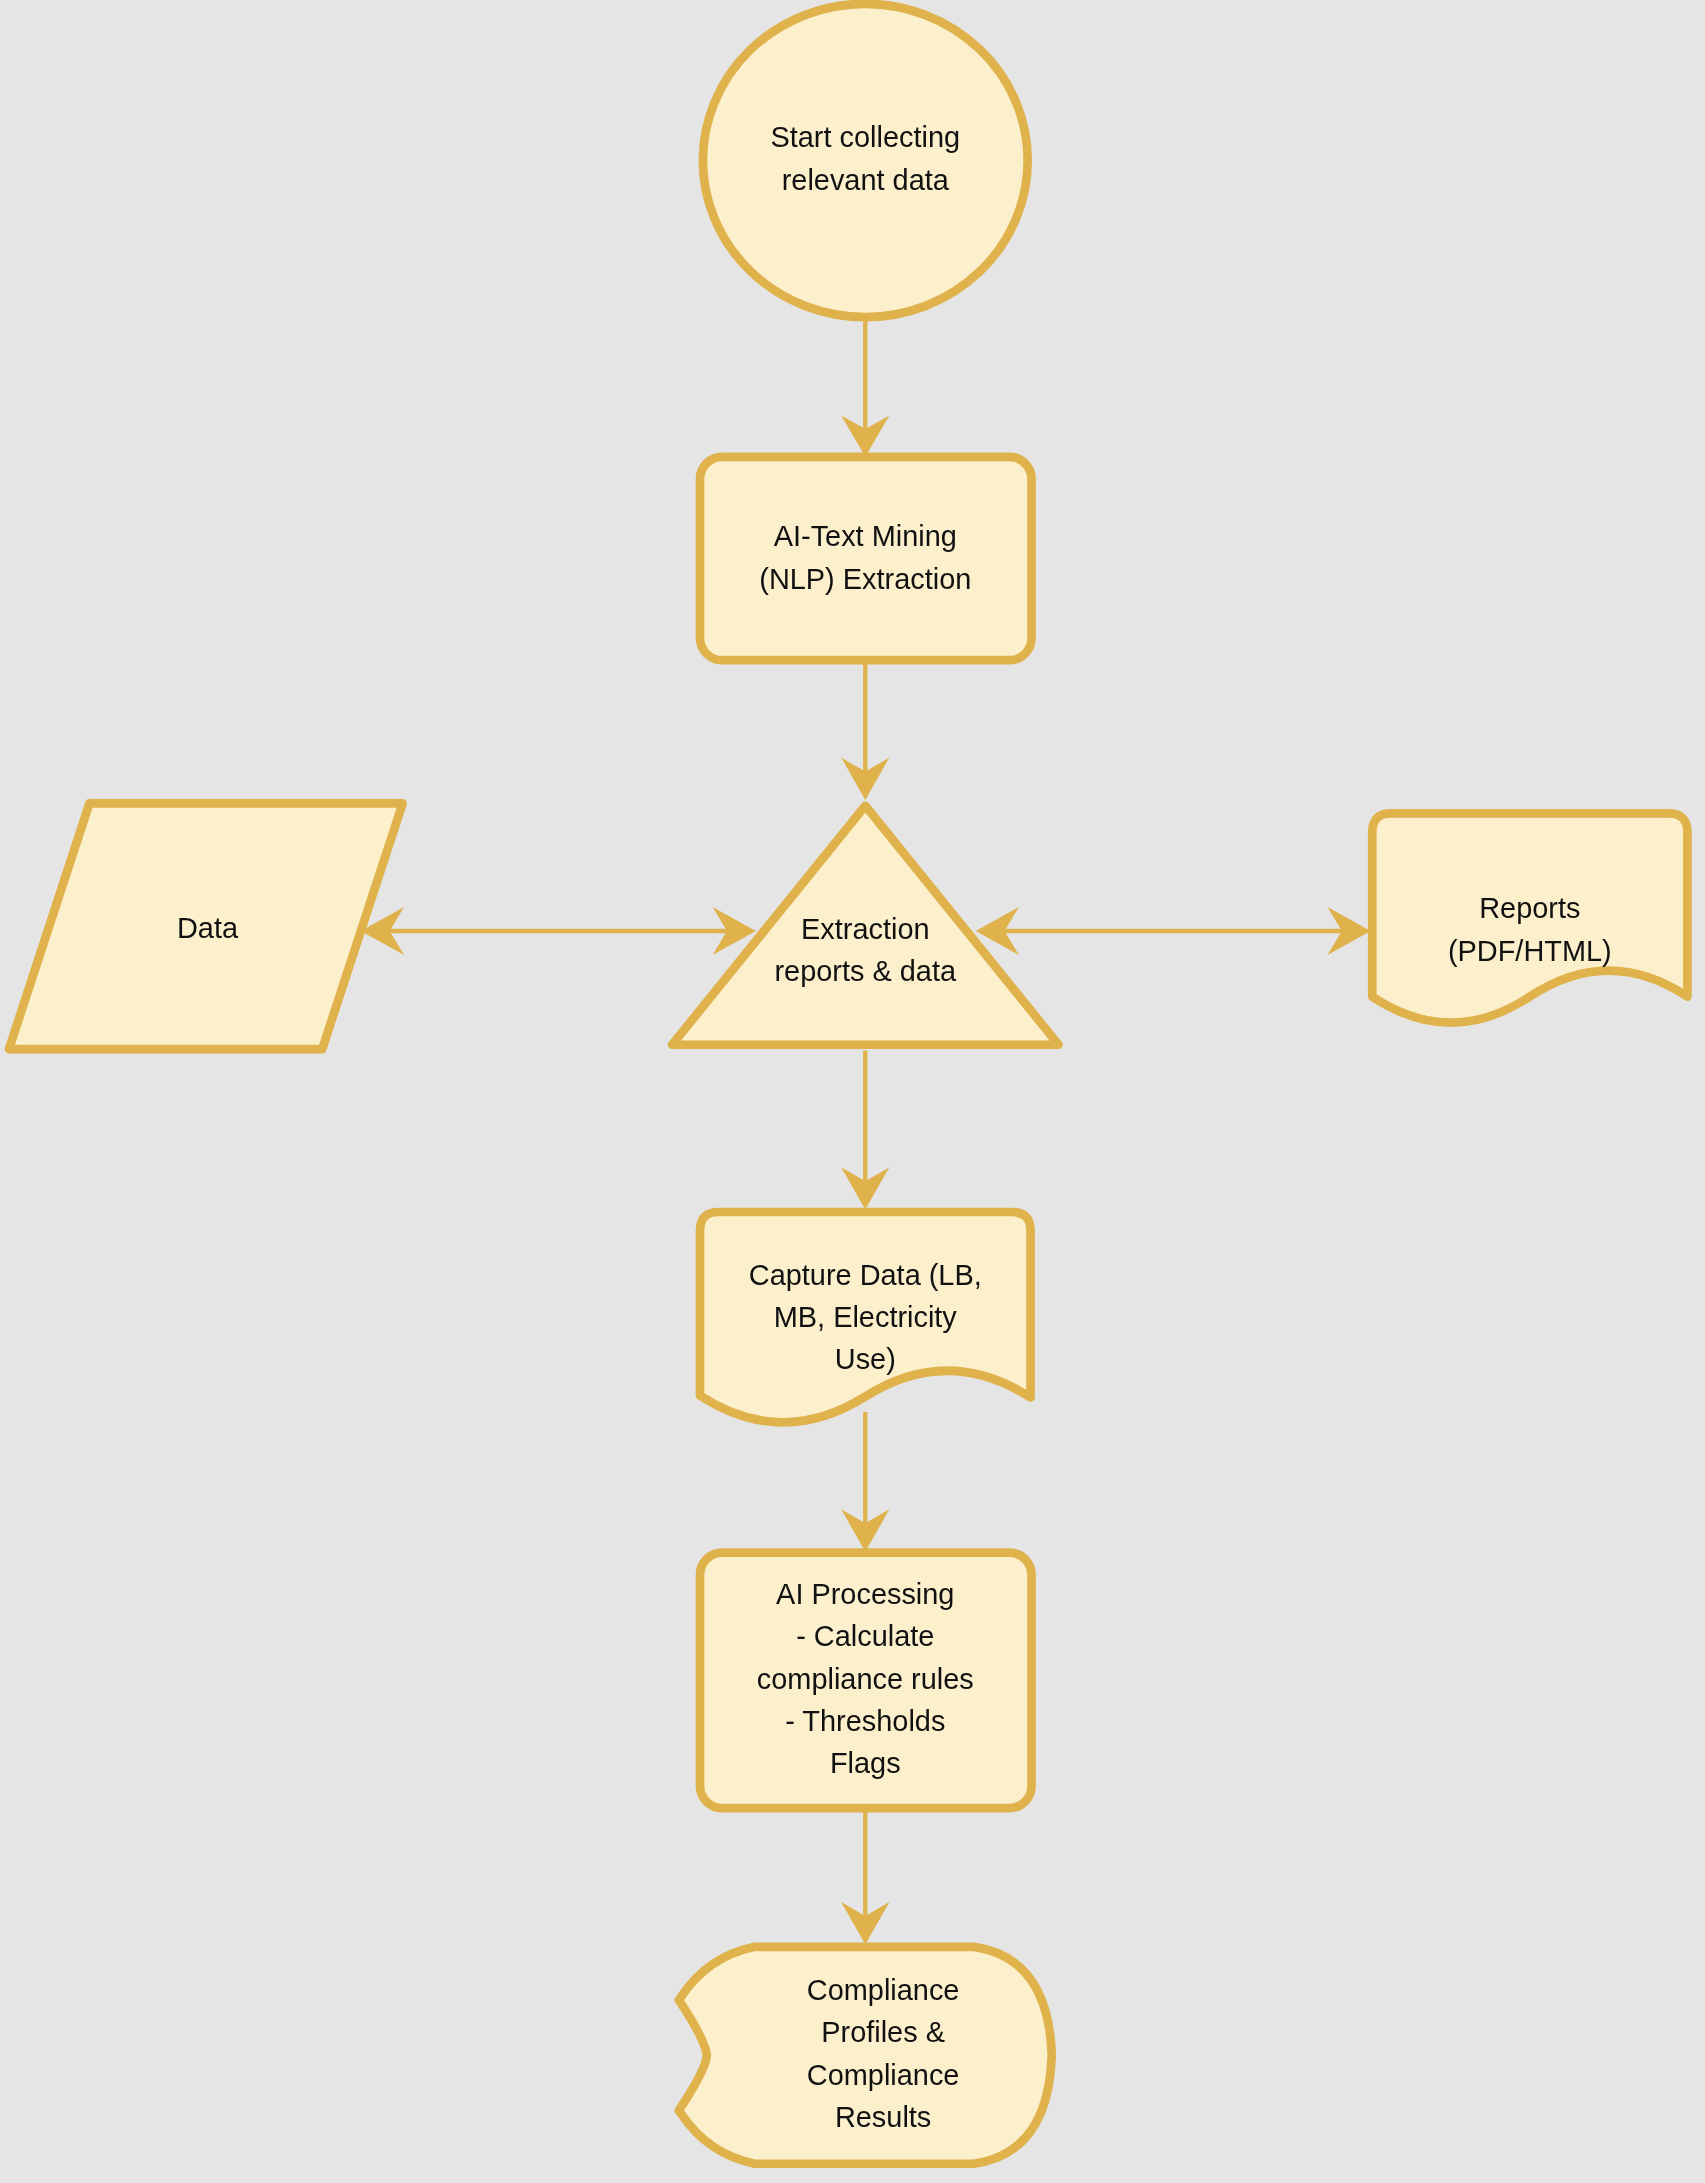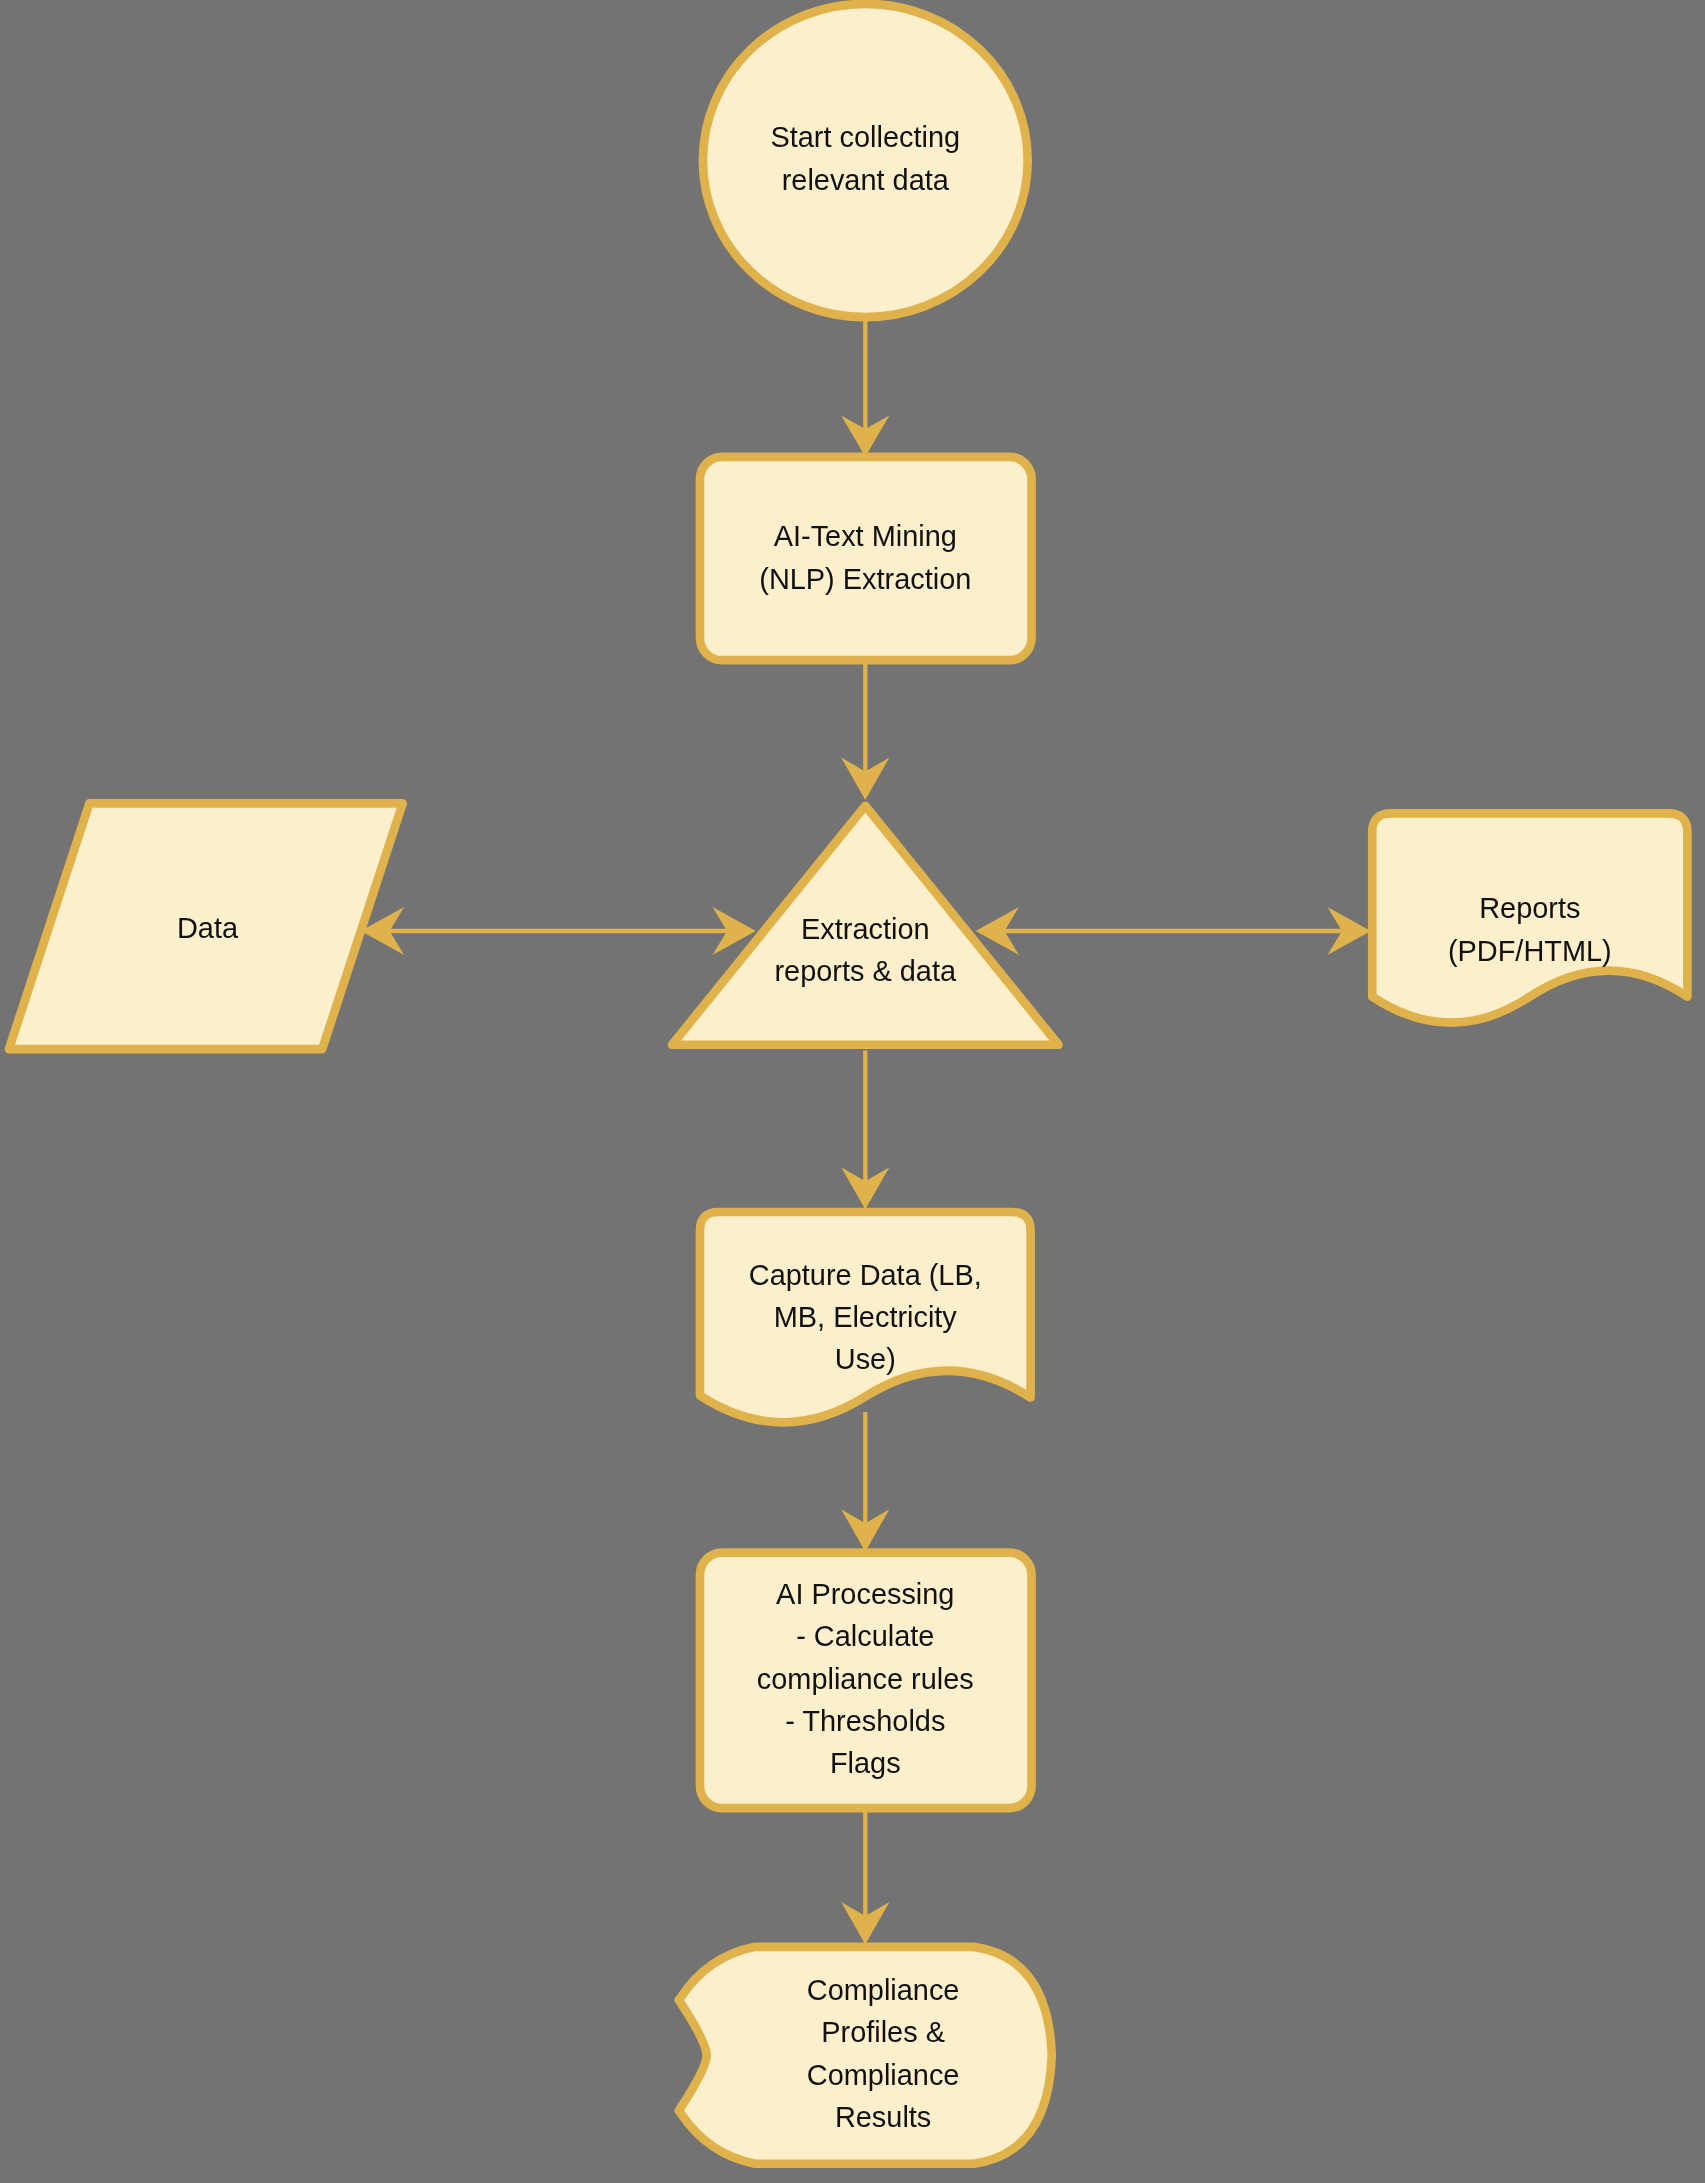--- a/index.html
+++ b/index.html
@@ -8,21 +8,21 @@
     padding: 0;
     background: #ffffff;
   }
   body {
     font-family: "Liberation Sans", sans-serif;
   }
   #diagram-root {
     position: relative;
     width: 1706px;
     height: 2183px;
-    background: #737373;
+    background: #e5e5e5;
     overflow: hidden;
   }
   #flow-svg {
     position: absolute;
     left: 0;
     top: 0;
     width: 1706px;
     height: 2183px;
   }
   .node-shape {

